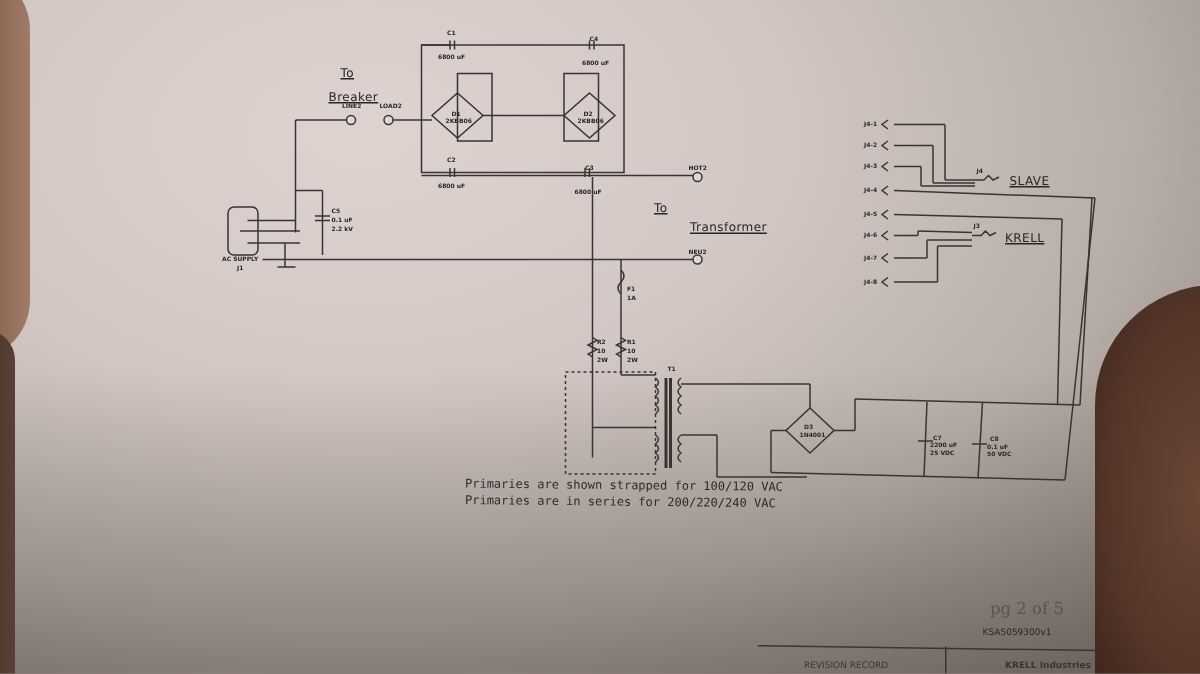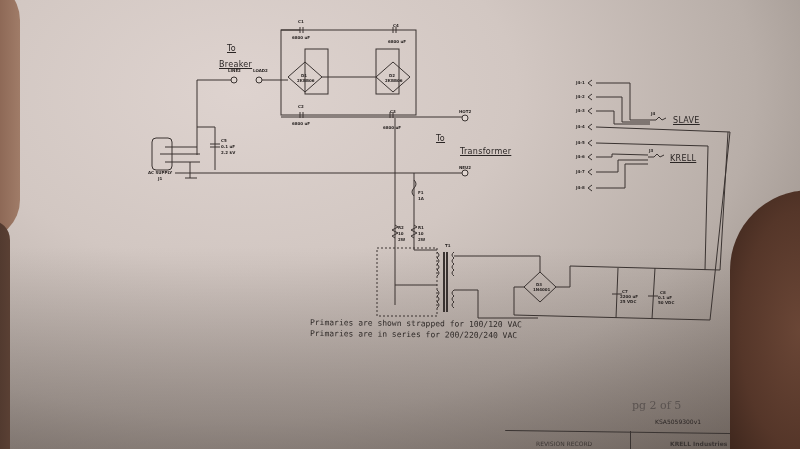--- a/index.html
+++ b/index.html
@@ -32,21 +32,21 @@
       position: absolute; right: -30px; top: 190px; width: 100px; height: 280px;
       background: radial-gradient(ellipse at 70% 50%, #6a4636 0%, #553629 60%, #3a241b 100%);
       border-radius: 80px 0 0 0;
     }
     svg.schematic { position: absolute; left: 0; top: 0; }
     .lbl { position: absolute; color: #2a2524; white-space: nowrap; line-height: 1; }
     .tiny { font-size: 4px; font-weight: bold; }
     .small { font-size: 6px; }
     .med { font-size: 8px; letter-spacing: 0.3px; text-decoration: underline; }
     .note { font-family: "DejaVu Sans Mono", monospace; font-size: 8px; color: #2f2a28; transform: rotate(0.6deg); transform-origin: left; }
-    .hand { font-family: "DejaVu Serif", serif; font-size: 11px; color: #5a5350; }
+    .hand { font-family: "DejaVu Serif", serif; font-size: 11px; color: #5a5350; margin-left: 28px; }
     .title-block {
       position: absolute; left: 505px; top: 430px; width: 300px; height: 25px;
       border-top: 1px solid #3a3432; transform: rotate(0.8deg); transform-origin: left;
     }
   </style>
 </head>
 <body>
 
 <div class="photo"></div>
 

